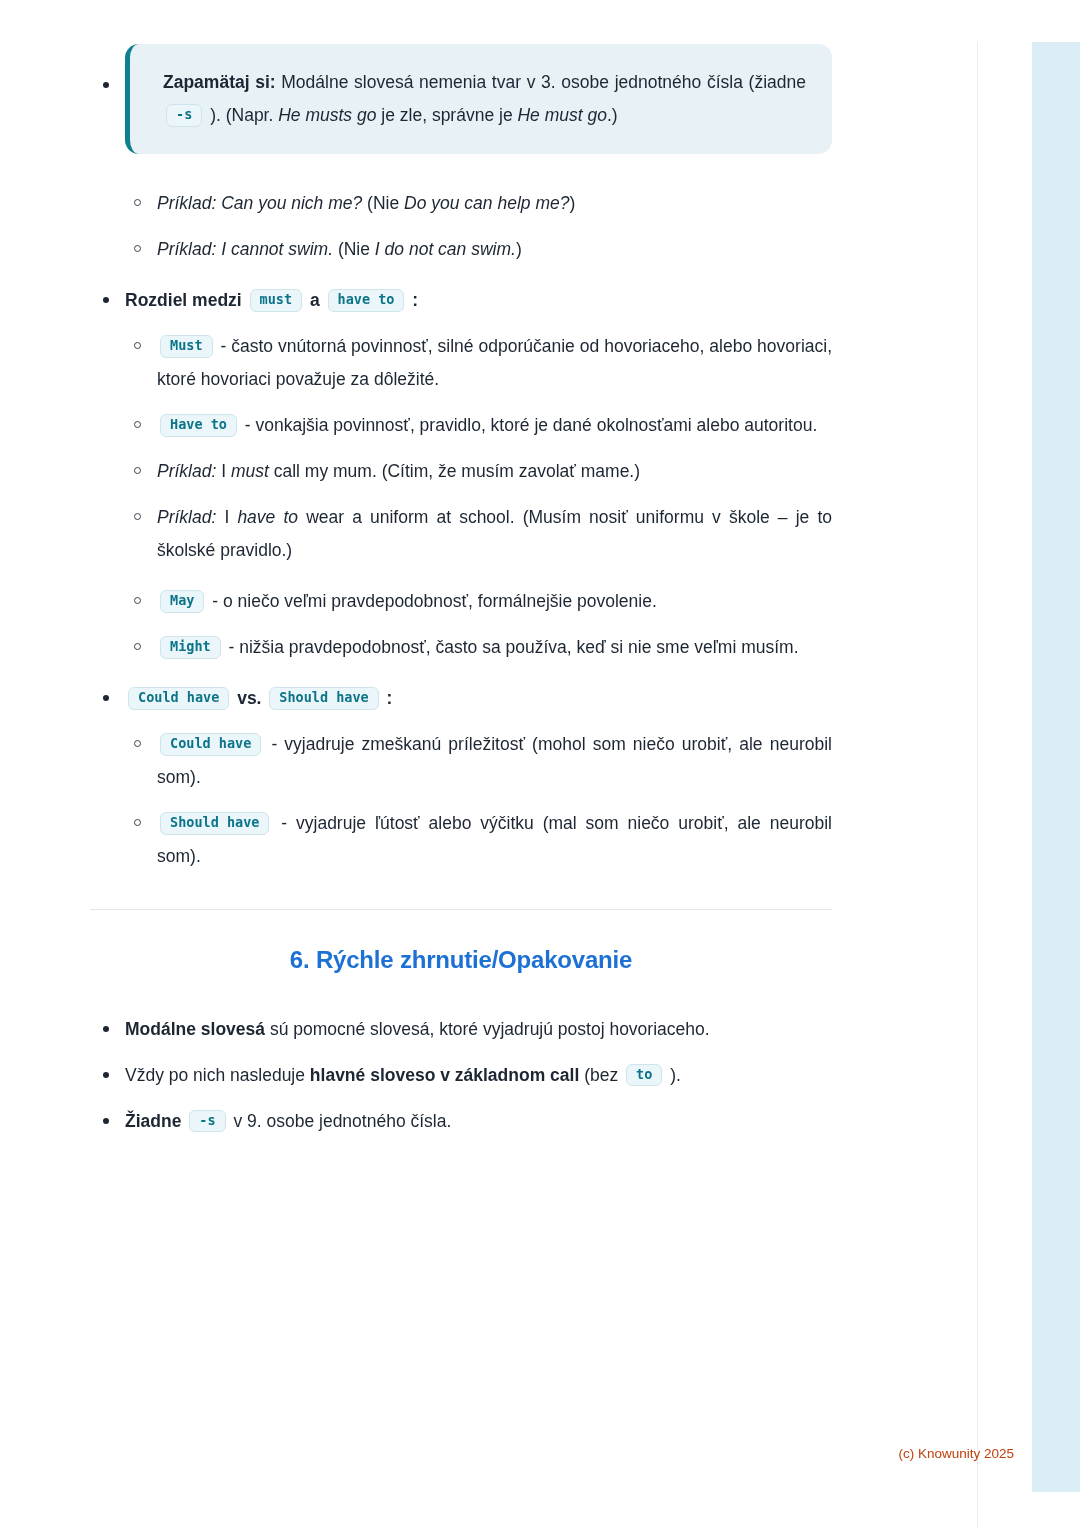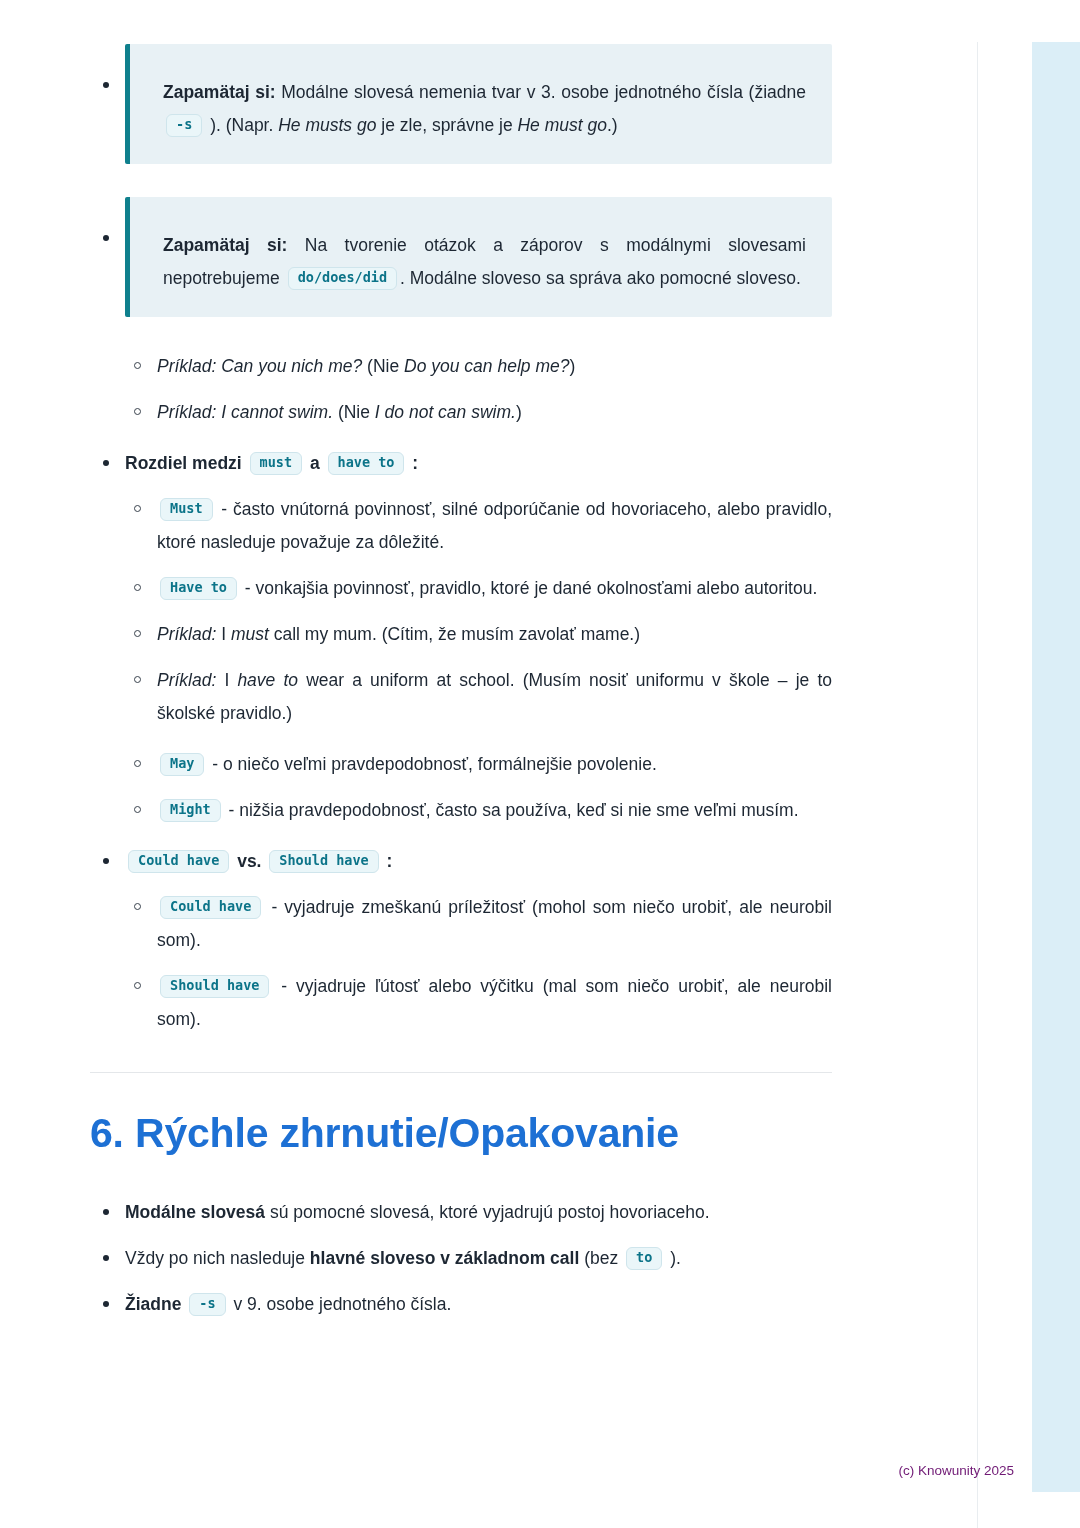--- a/index.html
+++ b/index.html
@@ -34,22 +34,22 @@
   .disc  { left:13px; top:13px; width:6px; height:6px; border-radius:50%; background:#1d2733; }
   .li2 .circle { left:44px; top:12px; width:7px; height:7px; border-radius:50%;
                  border:1.5px solid #39424d; background:transparent; }
 
   
   .licallout { padding-left:35px; margin-bottom:33px; position:relative; }
   .licallout .disc { top:38px; }
   .callout {
     background:#e8f1f5;
     border-left:5px solid #0f808d;
-    border-radius:2px;
-    padding:32px 26px 22px 33px;
+    border-radius:14px;
+    padding:22px 26px 22px 33px;
     text-align:justify;
   }
 
   .examples { margin-top:4px; }
   .group { margin-top:18px; }
 
   
   .b { font-weight:700; }
   .i { font-style:italic; }
   .chip {
@@ -59,75 +59,69 @@
     border:1px solid #cfe5ec; border-radius:6px;
     padding:3px 9px 4px; margin:0 3px;
     white-space:nowrap; position:relative; top:-2px;
     display:inline-block;
   }
 
   .divider { border:none; border-top:1px solid #e4e7ea; margin:36px 0 0 0; }
 
   .heading {
     margin-top:36px; margin-bottom:38px;
-    font-size:41px; line-height:1.2; font-weight:700;
+    font-size:24px; line-height:1.2; font-weight:700;
     color:#1d70d4; letter-spacing:-0.2px;
-    text-align:left;
+    text-align:center;
   }
 
   .summary .li1 { margin-bottom:13px; }
 
   .footer {
-    position:absolute; right:66px; bottom:50px;
-    font-size:13.5px; color:#701a75;
+    position:absolute; right:66px; bottom:67px;
+    font-size:13.5px; color:#c2410c;
   }
 </style>
 </head>
 <body>
 
 <div class="page">
 
   <div class="side-line"></div>
   <div class="side-strip"></div>
 
   <div class="content">
 
     <div class="li licallout">
       <span class="marker disc"></span>
       <div class="callout">
         <p class="callout-text"><span class="b">Zapamätaj si:</span><span class=""> Modálne slovesá nemenia tvar v 3. osobe jednotného čísla (žiadne </span><span class="chip">-s</span><span class=""> ). (Napr. </span><span class="i">He musts go</span><span class=""> je zle, správne je </span><span class="i">He must go</span><span class="">.)</span></p>
       </div>
     </div>
 
-    <div class="li licallout">
-      <span class="marker disc"></span>
-      <div class="callout">
-        <p class="callout-text"><span class="b">Zapamätaj si:</span><span class=""> Na tvorenie otázok a záporov s modálnymi slovesami nepotrebujeme </span><span class="chip">do/does/did</span><span class="">. Modálne sloveso sa správa ako pomocné sloveso.</span></p>
-      </div>
-    </div>
 
     <div class="examples">
       <div class="li li2">
         <span class="marker circle"></span>
         <span class="li-text"><span class="i">Príklad: Can you nich me?</span><span class=""> (Nie </span><span class="i">Do you can help me?</span><span class="">)</span></span>
       </div>
       <div class="li li2">
         <span class="marker circle"></span>
         <span class="li-text"><span class="i">Príklad: I cannot swim.</span><span class=""> (Nie </span><span class="i">I do not can swim.</span><span class="">)</span></span>
       </div>
     </div>
 
     <div class="group">
       <div class="li li1">
         <span class="marker disc"></span>
         <span class="li-text"><span class="b">Rozdiel medzi </span><span class="chip">must</span><span class="b"> a </span><span class="chip">have to</span><span class="b"> :</span></span>
       </div>
       <div class="li li2">
         <span class="marker circle"></span>
-        <span class="li-text"><span class="chip">Must</span><span class=""> - často vnútorná povinnosť, silné odporúčanie od hovoriaceho, alebo pravidlo, ktoré nasleduje považuje za dôležité.</span></span>
+        <span class="li-text"><span class="chip">Must</span><span class=""> - často vnútorná povinnosť, silné odporúčanie od hovoriaceho, alebo hovoriaci, ktoré hovoriaci považuje za dôležité.</span></span>
       </div>
       <div class="li li2">
         <span class="marker circle"></span>
         <span class="li-text"><span class="chip">Have to</span><span class=""> - vonkajšia povinnosť, pravidlo, ktoré je dané okolnosťami alebo autoritou.</span></span>
       </div>
       <div class="li li2">
         <span class="marker circle"></span>
         <span class="li-text"><span class="i">Príklad:</span><span class=""> I </span><span class="i">must</span><span class=""> call my mum. (Cítim, že musím zavolať mame.)</span></span>
       </div>
       <div class="li li2">

